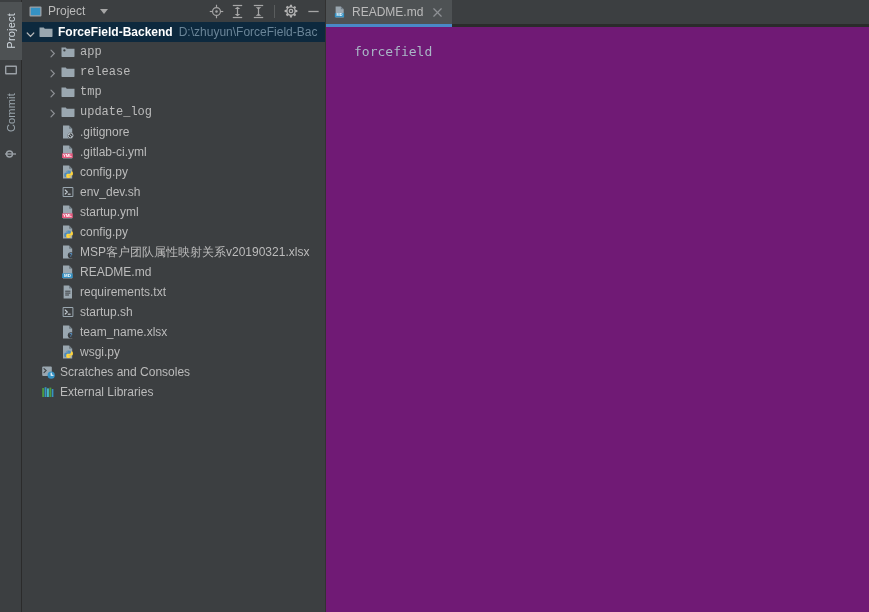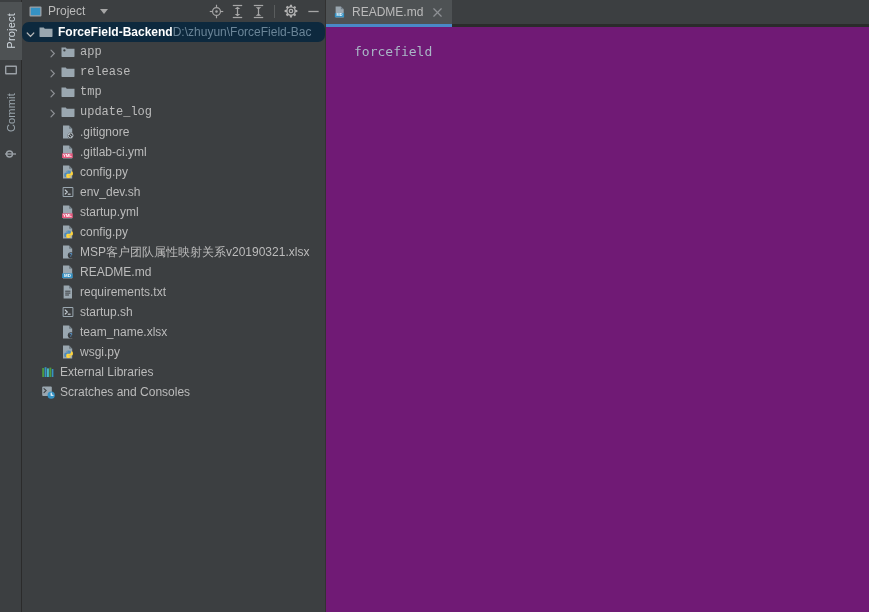--- a/index.html
+++ b/index.html
@@ -69,28 +69,28 @@
 
   
   .tree{
     position:absolute;top:22px;left:0;right:0;bottom:0;
     overflow:hidden;
   }
   .row{
     position:relative;height:20px;display:flex;align-items:center;
     white-space:nowrap;font-size:12px;
   }
-  .row.selected{background:#0d293e;border-radius:7px;}
+  .row.selected{background:#0d293e;}
   .arrow{
     width:9px;height:9px;flex:0 0 auto;margin-right:3px;
   }
   .ficon{width:16px;height:16px;flex:0 0 auto;margin-right:4px;display:block;}
   .lbl{color:#bbbbbb;}
   .lbl.bold{font-weight:bold;color:#ffffff;}
-  .path{color:#6a8497;font-size:12px;}
+  .path{color:#6a8497;margin-left:6px;font-size:12px;}
   .row.root{padding-left:4px;}
   .row.lvl1{padding-left:26px;font-family:Liberation Mono, monospace;}
   .row.lvl1-nochild{padding-left:38px;}
   .row.lvl0b{padding-left:18px;}
   .clip{overflow:hidden;}
 
   
   .editor-area{
     position:absolute;left:326px;top:0;right:0;bottom:0;
     background:#2b2b2b;
@@ -425,42 +425,42 @@
             <path fill="#4b8bbe" d="M8.6 6.4c-2.2 0-2.1 1-2.1 1v1h2.2v.4H5.6s-1.4-.15-1.4 2.1 1.25 2.1 1.25 2.1h.8v-1.1s-.05-1.25 1.2-1.25h2.2s1.15.05 1.15-1.1V7.6s.2-1.2-2.2-1.2zm-1.2.7a.42.42 0 110 .84.42.42 0 010-.84z"></path>
             <path fill="#ffd43b" d="M8.7 14.0c2.2 0 2.1-1 2.1-1v-1H8.6v-.4h2.95s1.4.15 1.4-2.1-1.25-2.05-1.25-2.05h-.8v1.05s.05 1.25-1.2 1.25h-2.2S6.35 9.7 6.35 10.85v1.95s-.2 1.2 2.35 1.2zm1.2-.7a.42.42 0 110-.84.42.42 0 010 .84z"></path>
           </svg>
         </span>
         <span class="lbl">wsgi.py</span>
       </div>
 
       <div class="row lvl0b">
         <span class="ficon">
           <svg width="16" height="16" viewBox="0 0 16 16">
+            <rect x="2.2" y="2.4" width="9.6" height="9.6" rx="1" fill="#9aa7b0"></rect>
+            <path d="M4 4.6 L6.1 6.6 L4 8.6" fill="none" stroke="#3c3f41" stroke-width="1.1" stroke-linecap="round"></path>
+            <circle cx="11.2" cy="11.2" r="3.6" fill="#3592c4"></circle>
+            <path d="M11.2 9.1 v2.2 h1.8" fill="none" stroke="#ffffff" stroke-width="1.1" stroke-linecap="round"></path>
+          </svg>
+        </span>
+        <span class="lbl">Scratches and Consoles</span>
+      </div>
+
+      <div class="row lvl0b">
+        <span class="ficon">
+          <svg width="16" height="16" viewBox="0 0 16 16">
             <rect x="2.2" y="4" width="1.9" height="9" fill="#4e9a3e"></rect>
             <rect x="4.6" y="3.2" width="1.9" height="9.8" fill="#3592c4"></rect>
             <rect x="7.0" y="4.4" width="1.9" height="8.6" fill="#49b8c0"></rect>
             <rect x="9.4" y="3.6" width="1.9" height="9.4" fill="#4e9a3e"></rect>
             <rect x="11.8" y="5" width="1.6" height="8" fill="#3592c4"></rect>
           </svg>
         </span>
         <span class="lbl">External Libraries</span>
       </div>
 
-      <div class="row lvl0b">
-        <span class="ficon">
-          <svg width="16" height="16" viewBox="0 0 16 16">
-            <rect x="2.2" y="2.4" width="9.6" height="9.6" rx="1" fill="#9aa7b0"></rect>
-            <path d="M4 4.6 L6.1 6.6 L4 8.6" fill="none" stroke="#3c3f41" stroke-width="1.1" stroke-linecap="round"></path>
-            <circle cx="11.2" cy="11.2" r="3.6" fill="#3592c4"></circle>
-            <path d="M11.2 9.1 v2.2 h1.8" fill="none" stroke="#ffffff" stroke-width="1.1" stroke-linecap="round"></path>
-          </svg>
-        </span>
-        <span class="lbl">Scratches and Consoles</span>
-      </div>
-
     </div>
   </div>
 
   <div class="editor-area">
     <div class="tabbar">
       <div class="tab" style="width:126px;">
         <span class="tab-icon">
           <svg width="14" height="14" viewBox="0 0 16 16">
             <path fill="#9aa7b0" d="M3 1.6h6l3.2 3.2v9.6H3z"></path>
             <path fill="#6f7b84" d="M9 1.6l3.2 3.2H9z"></path>

